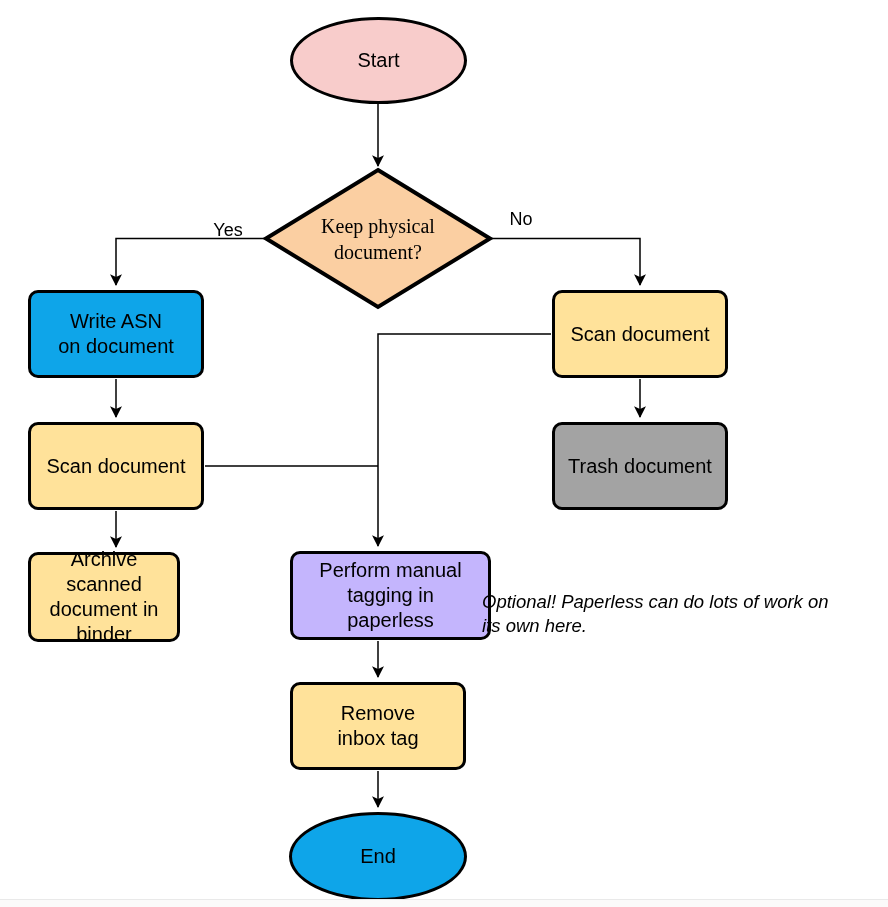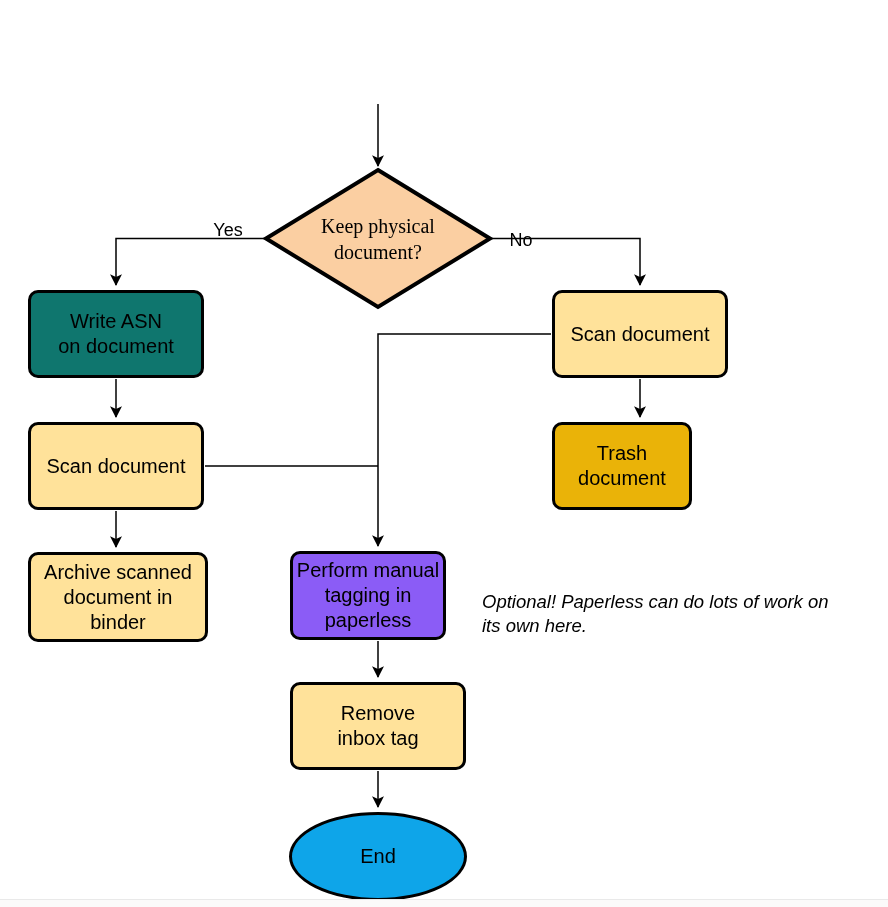--- a/index.html
+++ b/index.html
@@ -102,53 +102,56 @@
     <path class="edge" d="M 116 511 L 116 547" marker-end="url(#arrow)"></path>
     <path class="edge" d="M 640 379 L 640 417" marker-end="url(#arrow)"></path>
     <path class="edge" d="M 551 334 L 378 334 L 378 546" marker-end="url(#arrow)"></path>
     <path class="edge" d="M 205 466 L 378 466"></path>
     <path class="edge" d="M 378 641 L 378 677" marker-end="url(#arrow)"></path>
     <path class="edge" d="M 378 771 L 378 807" marker-end="url(#arrow)"></path>
 
     <polygon class="decision-poly" points="378,170 490,238.5 378,307 266,238.5" fill="#fbcfa2"></polygon>
   </svg>
 
+  <div class="node terminator" style="left: 290px; top: 17px; width: 177px; height: 87px; background-color: rgb(248, 204, 203);">
+    <span class="node-label">Start</span>
+  </div>
 
   <div class="decision-label">
     <span class="decision-label-text">Keep physical
 document?</span>
   </div>
 
   <div class="edge-label" style="left:198px; top:220px;">Yes</div>
-  <div class="edge-label" style="left:491px; top:209px;margin-top:21px;">No</div>
+  <div class="edge-label" style="left:491px; top:209px;">No</div>
 
-  <div class="node process" style="left: 28px; top: 290px; width: 176px; height: 88px; background-color: #0f766e;">
+  <div class="node process" style="left: 28px; top: 290px; width: 176px; height: 88px; background-color: #0ea5e9;">
     <span class="node-label">Write ASN
 on document</span>
   </div>
 
   <div class="node process" style="left: 28px; top: 422px; width: 176px; height: 88px; background-color: rgb(255, 226, 154);">
     <span class="node-label">Scan document</span>
   </div>
 
-  <div class="node process" style="left: 28px; top: 552px; width: 180px; height: 90px; background-color: rgb(255, 226, 154);">
+  <div class="node process" style="left: 28px; top: 552px; width: 152px; height: 90px; background-color: rgb(255, 226, 154);">
     <span class="node-label">Archive scanned
 document in
 binder</span>
   </div>
 
   <div class="node process" style="left: 552px; top: 290px; width: 176px; height: 88px; background-color: rgb(255, 226, 154);">
     <span class="node-label">Scan document</span>
   </div>
 
-  <div class="node process" style="left: 552px; top: 422px; width: 140px; height: 88px; background-color: #eab308;">
+  <div class="node process" style="left: 552px; top: 422px; width: 176px; height: 88px; background-color: #a3a3a3;">
     <span class="node-label">Trash document</span>
   </div>
 
-  <div class="node process" style="left: 290px; top: 551px; width: 156px; height: 89px; background-color: #8b5cf6;">
+  <div class="node process" style="left: 290px; top: 551px; width: 201px; height: 89px; background-color: #c4b5fd;">
     <span class="node-label">Perform manual
 tagging in
 paperless</span>
   </div>
 
   <div class="node process" style="left: 290px; top: 682px; width: 176px; height: 88px; background-color: rgb(255, 226, 154);">
     <span class="node-label">Remove
 inbox tag</span>
   </div>
 

